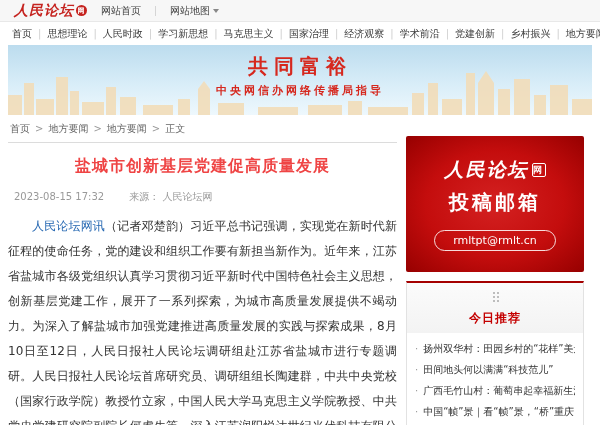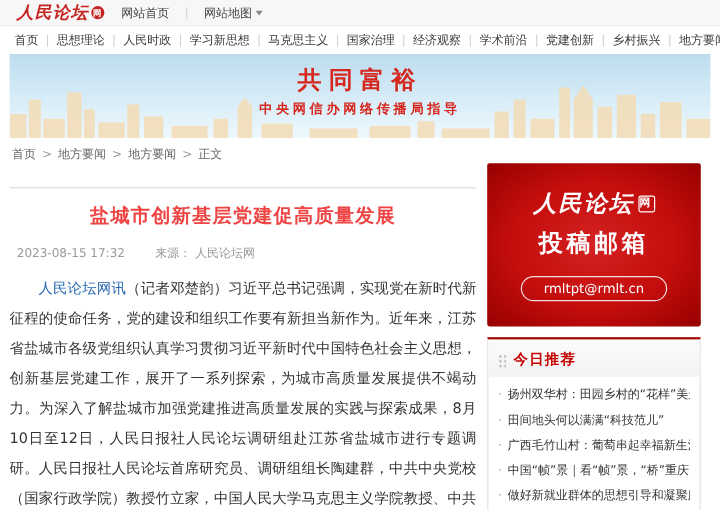--- a/index.html
+++ b/index.html
@@ -33,21 +33,21 @@
   .banner-title { font-size:20px; font-weight:bold; color:#d6281e; letter-spacing:6px;
     font-family:"DejaVu Serif","Liberation Serif",serif; }
   .banner-sub { font-size:11px; font-weight:bold; color:#d6281e; letter-spacing:3px; margin-top:3px; }
 
   
   .content { display:flex; padding:0 8px; gap:9px; }
   .main-col { width:389px; }
   .side-col { width:178px; padding-top:21px; }
 
   
-  .breadcrumb { font-size:10px; color:#666; padding:7px 2px 20px;
+  .breadcrumb { font-size:10px; color:#666; padding:7px 2px 6px;
     border-bottom:1px solid #dcdcdc; }
   .crumb { color:#666; text-decoration:none; }
   .crumb:not(:last-child)::after { content:">"; color:#999; margin:0 5px; }
 
   
   .art-title { font-family:"DejaVu Serif","Liberation Serif",serif; font-weight:bold;
     font-size:16px; color:#ef4444; text-align:center; margin-top:13px; letter-spacing:1px; }
   .art-sub { font-size:11px; color:#8a8a8a; text-align:center; margin-top:9px; }
   .art-meta { font-size:10px; color:#999; margin-top:13px; padding-left:6px; }
   .art-meta .src-label { margin-left:22px; }
@@ -64,22 +64,22 @@
     display:flex; align-items:center; gap:3px; }
   .submit-logo .seal { font-style:normal; font-size:9px; border:1px solid #fff;
     border-radius:2px; width:14px; height:14px; line-height:13px; text-align:center; }
   .submit-title { font-size:20px; font-weight:bold; color:#fff; letter-spacing:3px; margin-top:6px;
     font-family:"DejaVu Serif","Liberation Serif",serif; }
   .submit-pill { margin-top:14px; border:1px solid rgba(255,255,255,.85); border-radius:12px;
     padding:3px 18px; font-size:11px; color:#fff; }
 
   .side-box { margin-top:9px; border:1px solid #e2e2e2; border-top:2px solid #a40000;
     background:#fff; }
-  .side-head { display:flex; align-items:flex-end; gap:6px; padding:8px 8px 6px;
-    background:linear-gradient(180deg,#fbfbfb,#f3f3f3); }
+  .side-head { display:flex; align-items:center; gap:6px; padding:8px 8px 6px;
+    background:linear-gradient(180deg,#fbfbfb,#f3f3f3);flex-direction:column; }
   .dots { width:7px; height:13px;
     background-image:radial-gradient(circle,#bdbdbd 1px,transparent 1.2px);
     background-size:4px 4px; }
   .side-head-label { font-size:12px; font-weight:bold; color:#c40000; letter-spacing:1px; }
   .side-list { list-style:none; padding:5px 8px 8px 8px; }
   .side-list li { font-size:10px; color:#333; line-height:21px; white-space:nowrap;
     overflow:hidden; cursor:pointer; }
   .side-list li::before { content:"·"; color:#999; margin-right:5px; }
 </style>
 </head>

